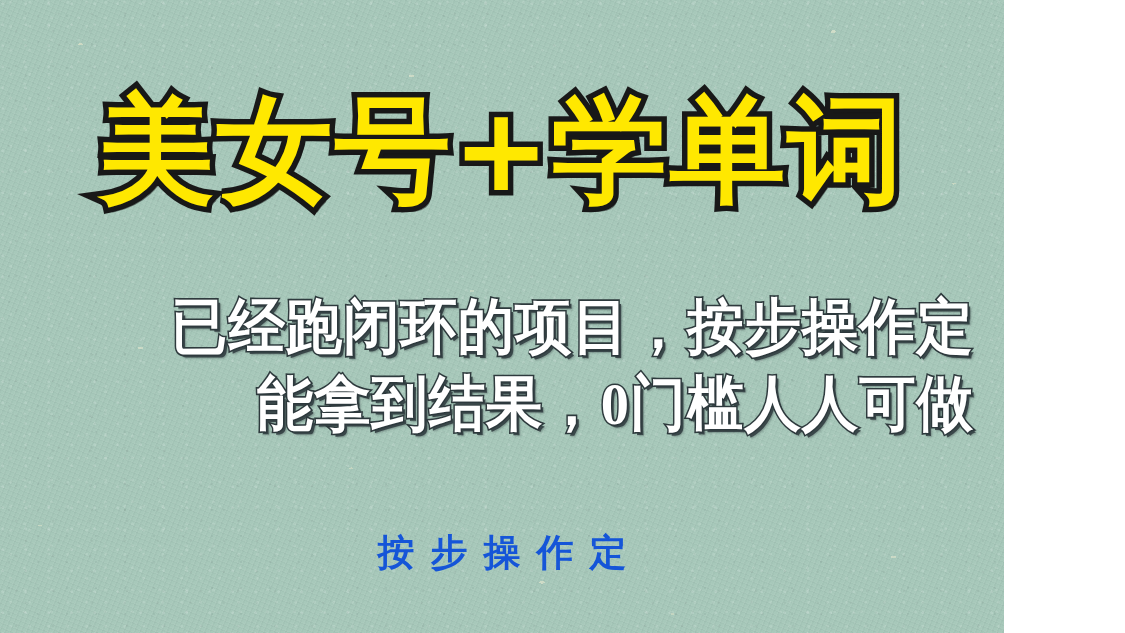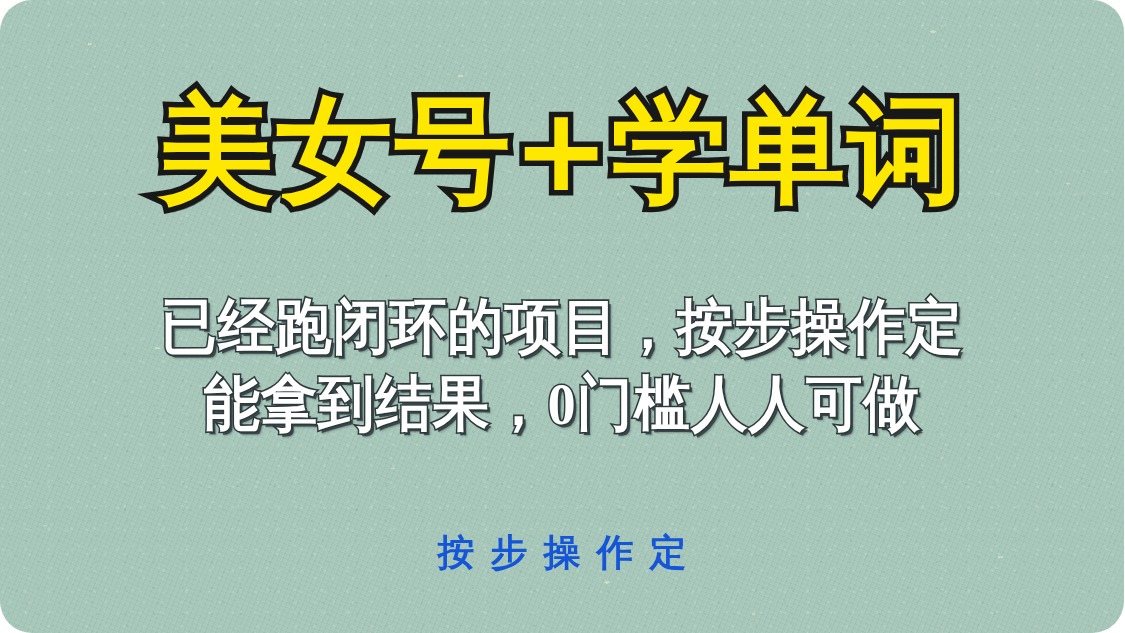--- a/index.html
+++ b/index.html
@@ -4,26 +4,25 @@
 <title>Poster</title>
 <style>
   html, body {
     margin: 0;
     padding: 0;
     background: #ffffff;
   }
 
   .poster {
     position: relative;
-    width: 1124px;
+    width: 1004px;
     height: 633px;
     overflow: hidden;
     background-color: #a7c8ba;
     font-family: "Liberation Serif", "DejaVu Serif", serif;
-    border-radius: 32px;
     -webkit-font-smoothing: antialiased;
   }
 
   
   .tex-grain {
     position: absolute;
     inset: 0;
     pointer-events: none;
     background-image:
       radial-gradient(circle at 12% 18%, rgba(255,255,255,0.16) 0 1.2px, transparent 1.6px),
@@ -96,21 +95,21 @@
        4px 5px 0 rgba(24,24,24,0.55);
     white-space: nowrap;
   }
 
   
   .sub-wrap {
     position: absolute;
     left: 0;
     right: 0;
     top: 289px;
-    text-align: center;
+    text-align: right;
   }
   .sub-line {
     font-family: "Liberation Serif", "DejaVu Serif", serif;
     font-weight: bold;
     font-size: 60px;
     line-height: 77px;
     letter-spacing: 1px;
     color: #ffffff;
     -webkit-text-stroke: 3.2px #2e3a3d;
     paint-order: stroke fill;

